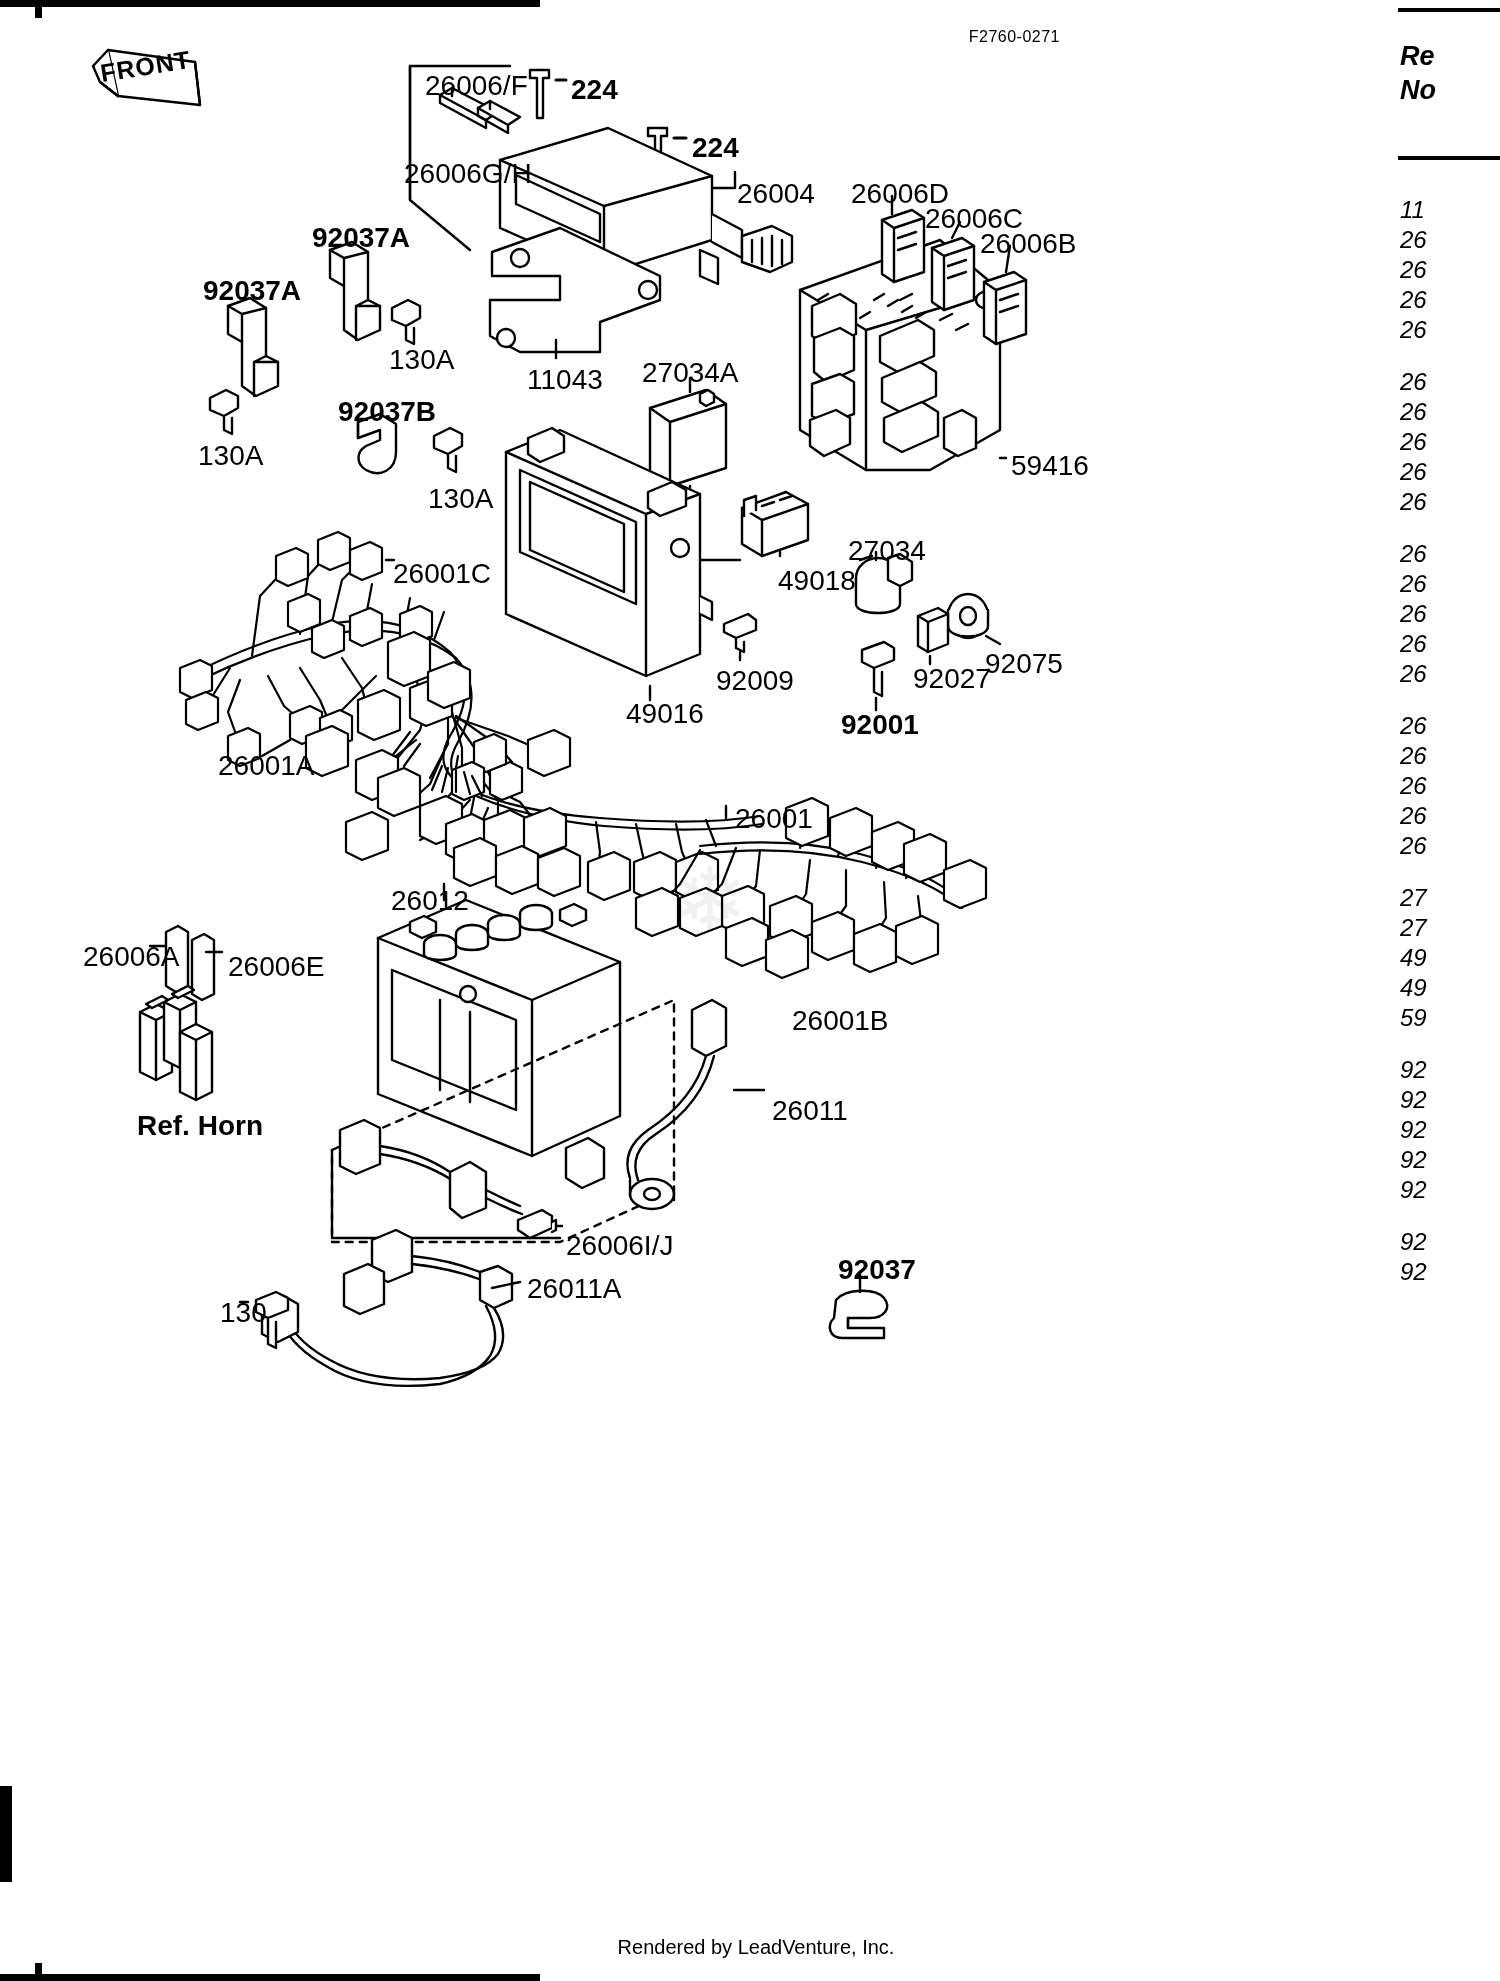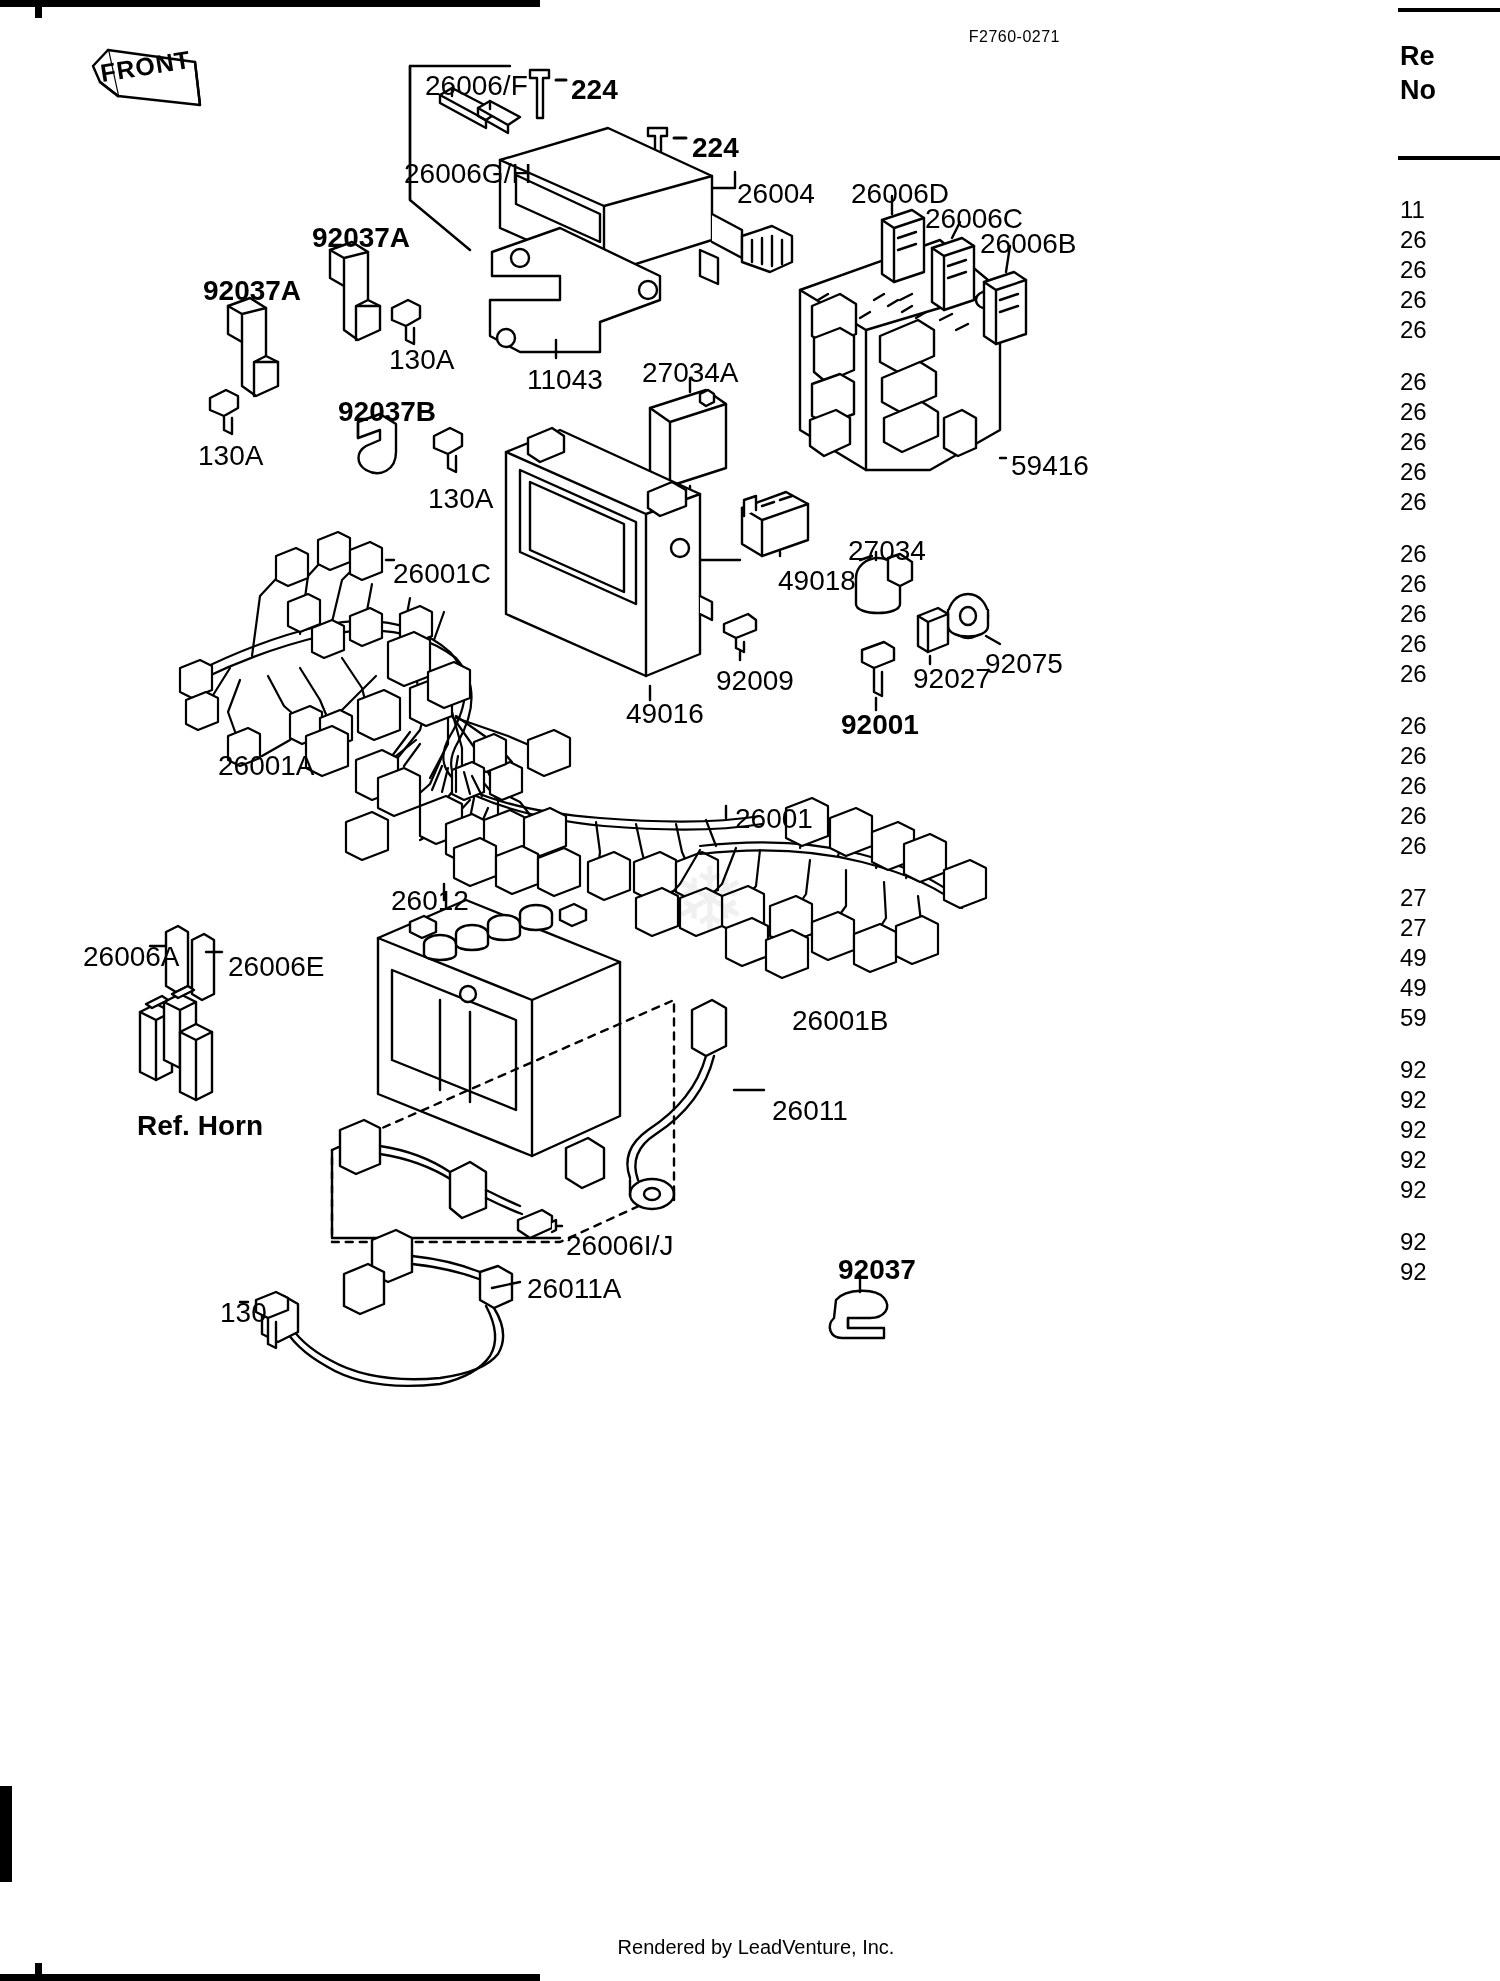--- a/index.html
+++ b/index.html
@@ -26,20 +26,21 @@
   }
   .footer {
     position:absolute; left:0; right:0; bottom:22px;
     text-align:center; font-size:20px;padding-left:12px;
   }
 
   
   .side-panel {
     position:absolute; left:1390px; top:0; width:110px; height:1420px;
     overflow:hidden;
+    font-style:italic;
   }
   .side-panel .rule { position:absolute; left:8px; width:200px; height:4px; background:#000; }
   .sp-title { position:absolute; left:10px; top:40px; font-size:27px; font-weight:bold; line-height:1.25; white-space:nowrap;}
   .sp-list { position:absolute; left:10px; top:198px; font-size:24px; line-height:1.0; white-space:nowrap;}
   .sp-list div { height:30px; }
   .sp-gap { height:22px !important; }
 
   
   #diagram { position:absolute; left:0; top:0; width:1390px; height:1860px; }
   #diagram svg { position:absolute; left:0; top:0; }

